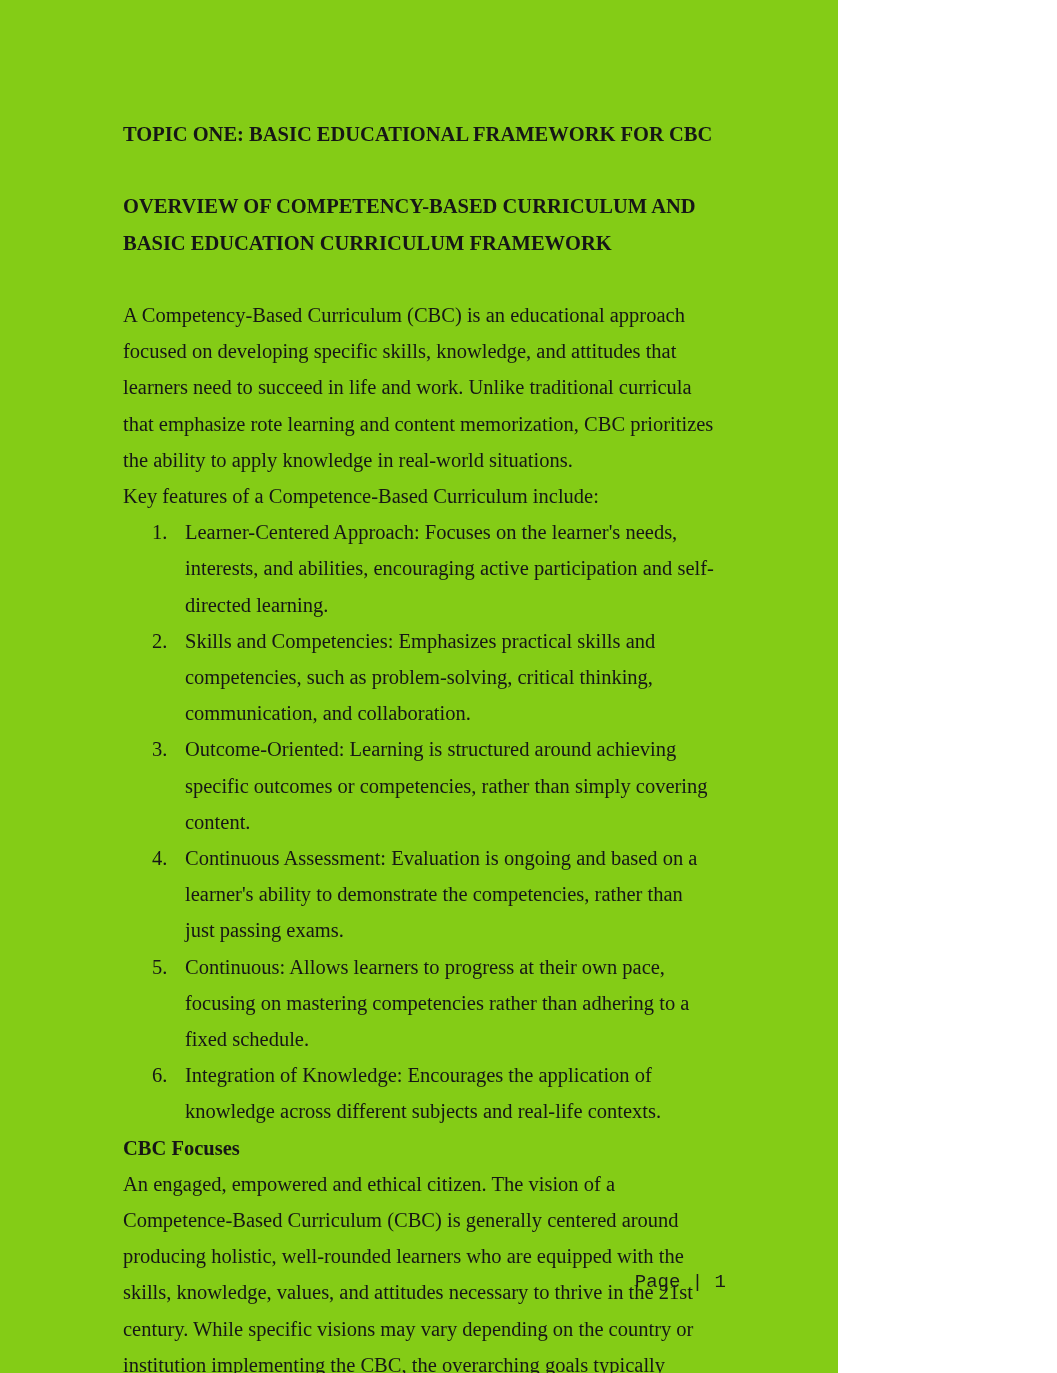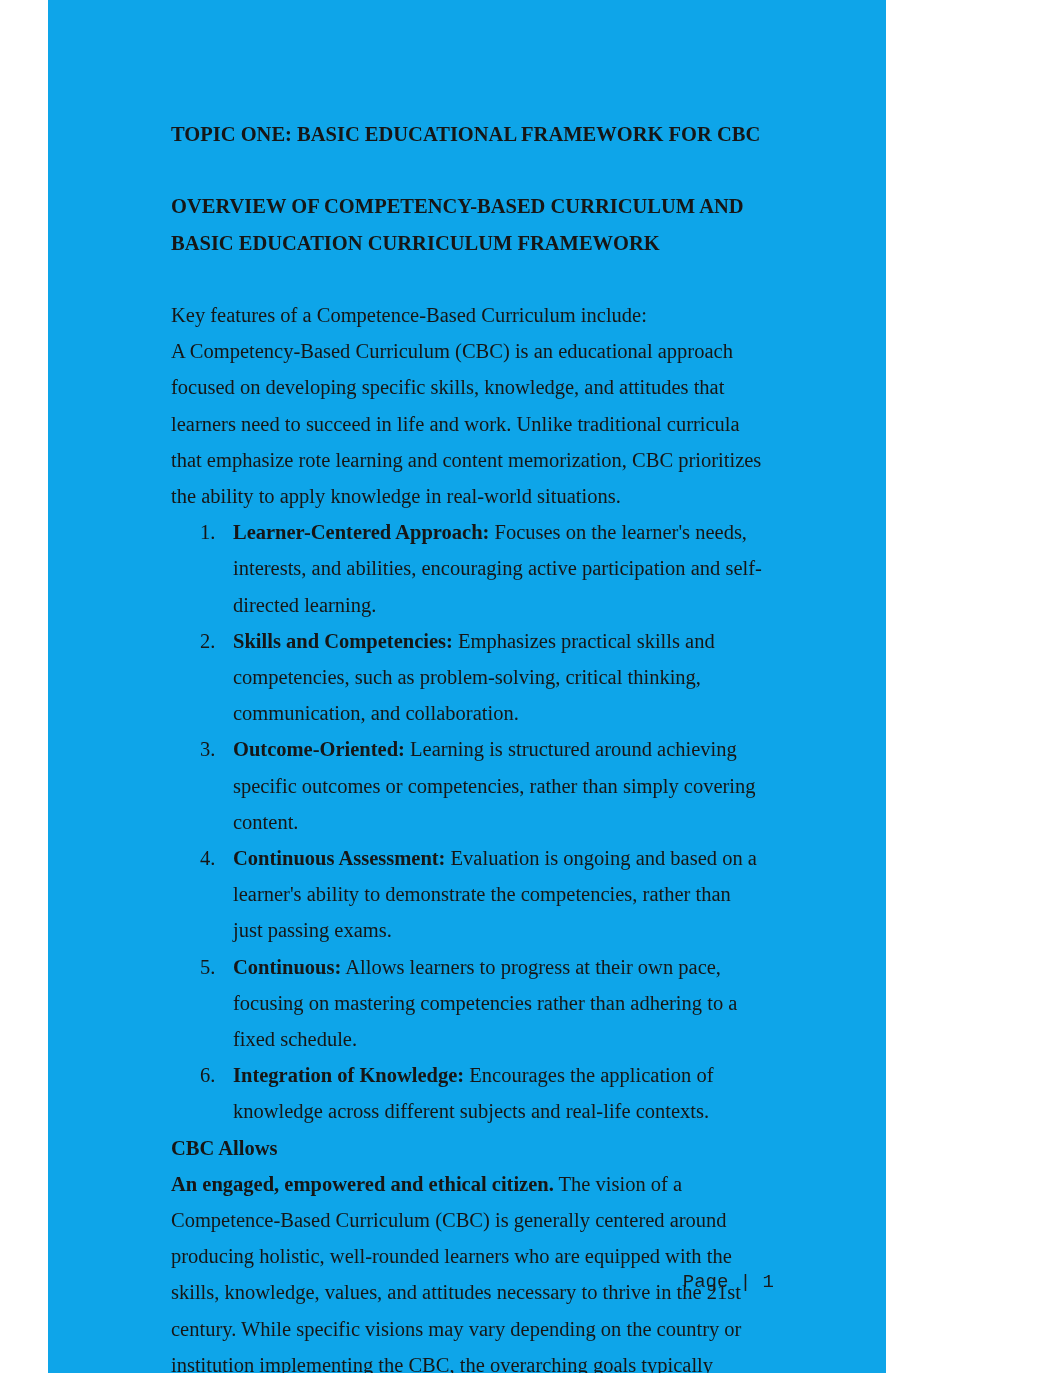--- a/index.html
+++ b/index.html
@@ -1,36 +1,35 @@
 <!DOCTYPE html>
 <html><head>
 <meta charset="utf-8">
 <style>
   * { margin: 0; padding: 0; box-sizing: border-box; }
   html, body { background: #ffffff; }
   .page {
     position: relative;
     width: 838px;
     height: 1373px;
-    background: #0ea5e9;
+    background: #84cc16;
     font-family: "Liberation Serif", serif;
     font-size: 20.5px;
     color: #161616;
     overflow: hidden;
-    margin-left: 48px;
   }
   .content {
     position: absolute;
     top: 116px;
     left: 123px;
     right: 123px;
     line-height: 36.2px;
     text-align: left;
   }
-  .bold { font-weight: bold; }
+  .bold { font-weight: normal; }
   .blank-line { height: 36.2px; }
   h1, h2, h3 { font-size: 20.5px; font-weight: bold; line-height: 36.2px; }
   p { line-height: 36.2px; }
   .list { }
   .li {
     position: relative;
     padding-left: 62px;
     line-height: 36.2px;
   }
   .num {
@@ -57,23 +56,23 @@
 
     <h1>TOPIC ONE: BASIC EDUCATIONAL FRAMEWORK FOR CBC</h1>
 
     <div class="blank-line"></div>
 
     <h2>OVERVIEW OF COMPETENCY-BASED CURRICULUM AND BASIC EDUCATION CURRICULUM FRAMEWORK</h2>
 
     <div class="blank-line"></div>
 
 
+    <p>A Competency-Based Curriculum (CBC) is an educational approach focused on developing specific skills, knowledge, and attitudes that learners need to succeed in life and work. Unlike traditional curricula that emphasize rote learning and content memorization, CBC prioritizes the ability to apply knowledge in real-world situations.</p>
+
     <p>Key features of a Competence-Based Curriculum include:</p>
-
-    <p>A Competency-Based Curriculum (CBC) is an educational approach focused on developing specific skills, knowledge, and attitudes that learners need to succeed in life and work. Unlike traditional curricula that emphasize rote learning and content memorization, CBC prioritizes the ability to apply knowledge in real-world situations.</p>
 
     <div class="list">
       <div class="li">
         <span class="num">1.</span>
         <span class="bold">Learner-Centered Approach:</span><span> Focuses on the learner's needs, interests, and abilities, encouraging active participation and self-directed learning.</span>
       </div>
       <div class="li">
         <span class="num">2.</span>
         <span class="bold">Skills and Competencies:</span><span> Emphasizes practical skills and competencies, such as problem-solving, critical thinking, communication, and collaboration.</span>
       </div>
@@ -89,20 +88,20 @@
         <span class="num">5.</span>
         <span class="bold">Continuous:</span><span> Allows learners to progress at their own pace, focusing on mastering competencies rather than adhering to a fixed schedule.</span>
       </div>
       <div class="li">
         <span class="num">6.</span>
         <span class="bold">Integration of Knowledge:</span><span> Encourages the application of knowledge across different subjects and real-life contexts.</span>
       </div>
     </div>
 
 
-    <h3>CBC Allows</h3>
+    <h3>CBC Focuses</h3>
 
     <p><span class="bold">An engaged, empowered and ethical citizen.</span><span> The vision of a Competence-Based Curriculum (CBC) is generally centered around producing holistic, well-rounded learners who are equipped with the skills, knowledge, values, and attitudes necessary to thrive in the 21st century. While specific visions may vary depending on the country or institution implementing the CBC, the overarching goals typically include:</span></p>
 
   </div>
 
   <div class="footer">Page | 1</div>
 </div>
 
 </body></html>

